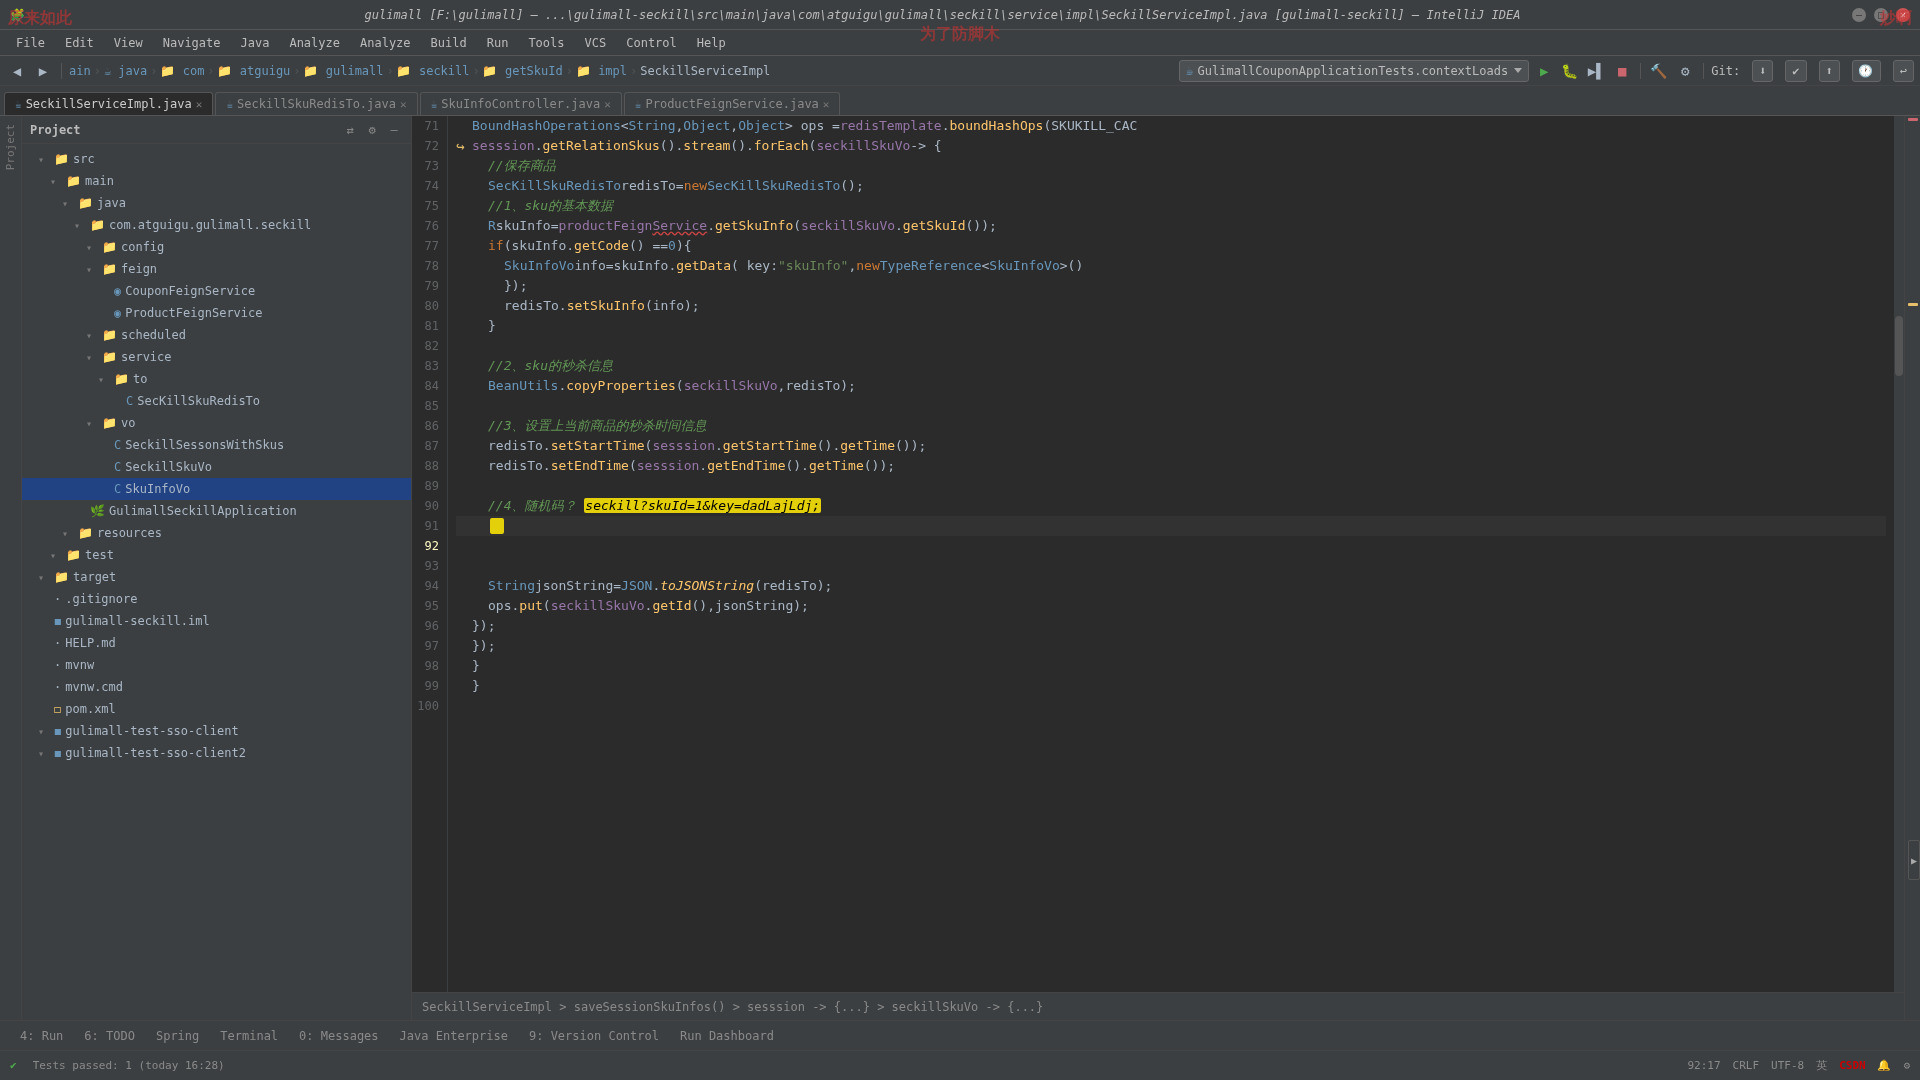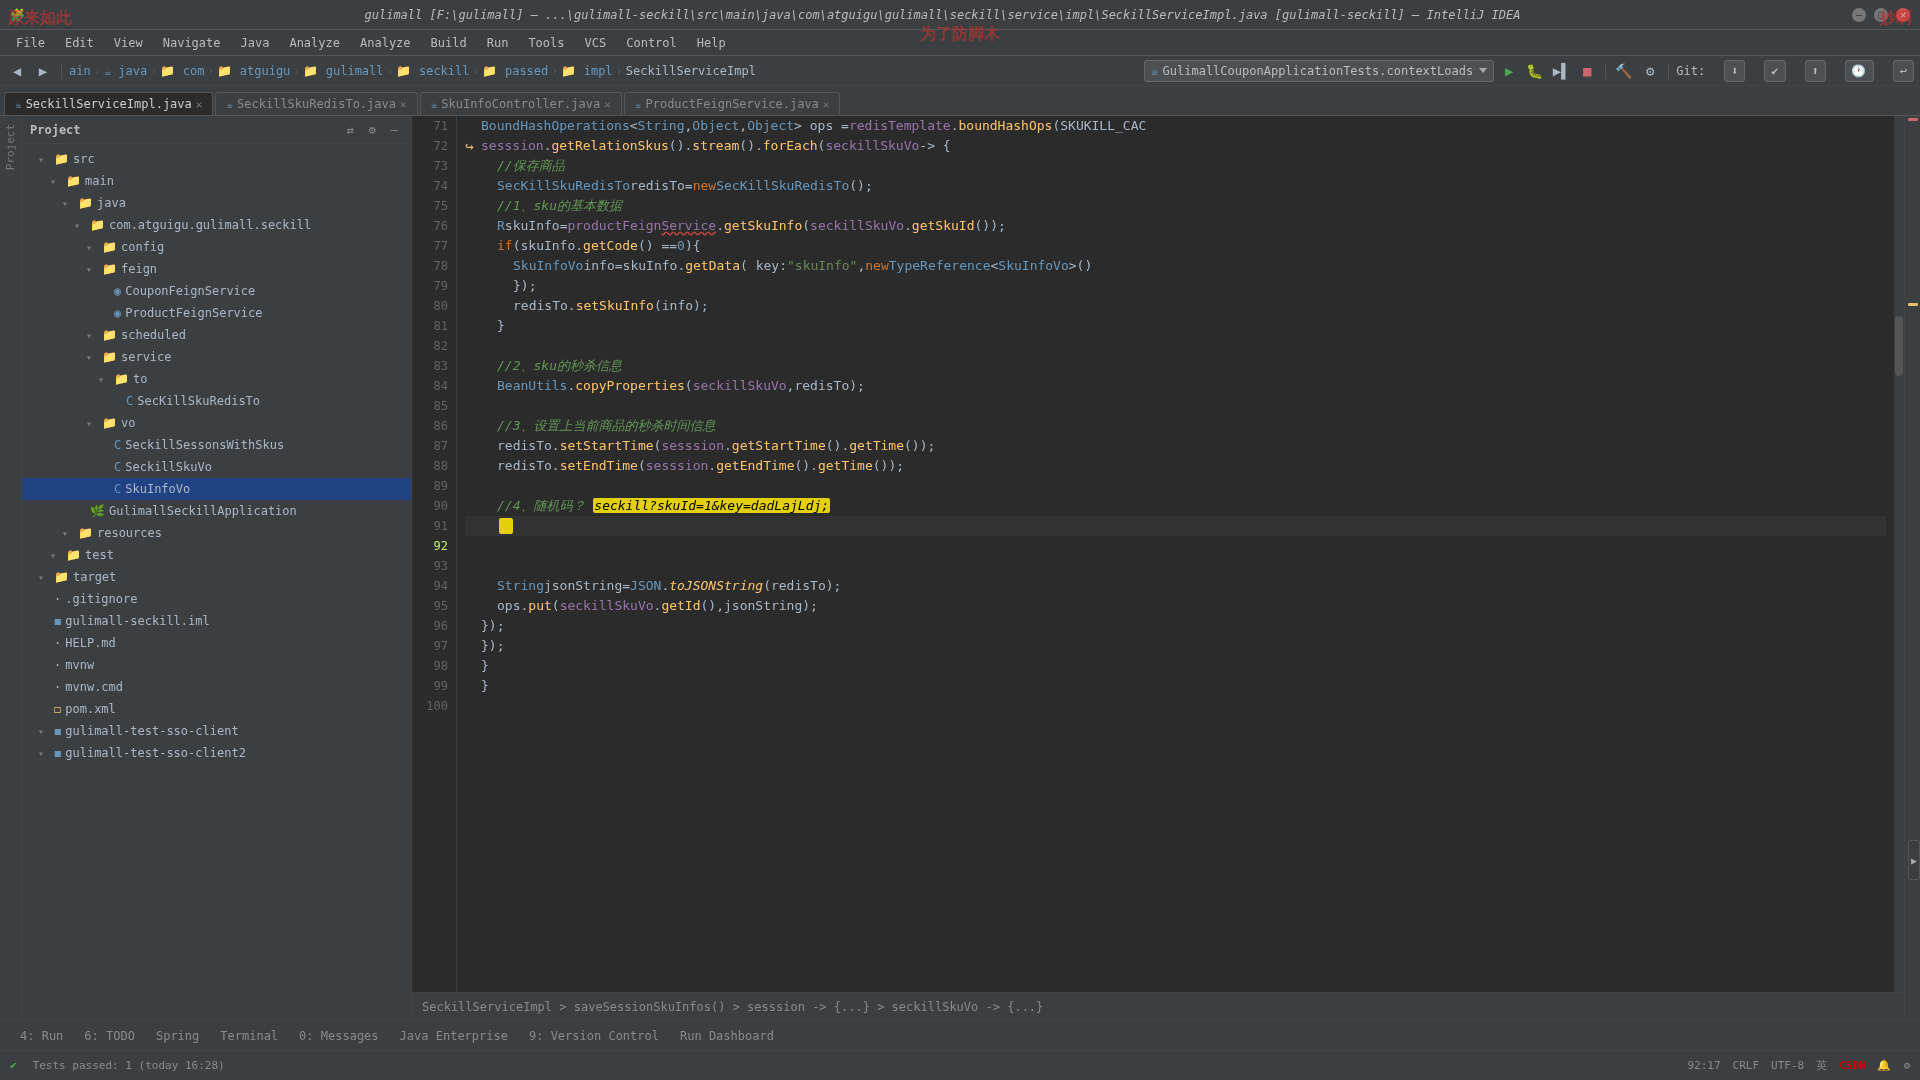--- a/index.html
+++ b/index.html
@@ -152,33 +152,33 @@
       flex-direction: column;
       background: #2b2b2b;
       overflow: hidden;
     }
     .code-area {
       flex: 1;
       display: flex;
       overflow: hidden;
     }
     .line-numbers {
-      width: 45px;
+      width: 36px;
       background: #2b2b2b;
       padding: 0 8px 0 0;
       text-align: right;
       color: #606366;
       font-size: 12px;
       line-height: 20px;
       user-select: none;
       overflow: hidden;
       border-right: 1px solid #3c3f41;
     }
     .line-numbers .ln { height: 20px; display: block; }
-    .line-numbers .ln.current { color: #bef264; }
+    .line-numbers .ln.current { color: #fef9c3; }
 
     .code-content {
       flex: 1;
       overflow-x: auto;
       overflow-y: hidden;
       padding: 0 8px;
       line-height: 20px;
     }
     .code-line {
       height: 20px;
@@ -315,21 +315,21 @@
       font-size: 12px;
       color: #bbbbbb;
       cursor: pointer;
       height: 22px;
       gap: 4px;
       min-width: 250px;
     }
     .git-section {
       display: flex;
       align-items: center;
-      gap: 19px;
+      gap: 12px;
       font-size: 12px;
       color: #bbbbbb;
       margin-left: auto;
     }
     .git-btn {
       padding: 2px 6px;
       font-size: 12px;
       color: #bbbbbb;
       cursor: pointer;
       background: #4c5052;
@@ -380,21 +380,21 @@
     <span style="color:#6897bb; cursor:pointer;">☕ java</span>
     <span style="color:#555;">›</span>
     <span style="color:#6897bb; cursor:pointer;">📁 com</span>
     <span style="color:#555;">›</span>
     <span style="color:#6897bb; cursor:pointer;">📁 atguigu</span>
     <span style="color:#555;">›</span>
     <span style="color:#6897bb; cursor:pointer;">📁 gulimall</span>
     <span style="color:#555;">›</span>
     <span style="color:#6897bb; cursor:pointer;">📁 seckill</span>
     <span style="color:#555;">›</span>
-    <span style="color:#6897bb; cursor:pointer;">📁 passed</span>
+    <span style="color:#6897bb; cursor:pointer;">📁 getSkuId</span>
     <span style="color:#555;">›</span>
     <span style="color:#6897bb; cursor:pointer;">📁 impl</span>
     <span style="color:#555;">›</span>
     <span style="color:#a9b7c6; cursor:pointer;">SeckillServiceImpl</span>
   </div>
 
   <div style="margin-left:auto; display:flex; align-items:center; gap:4px;">
     <div class="tb-dropdown">
       <span style="color:#6897bb; font-size:13px;">☕</span>
       <span>GulimallCouponApplicationTests.contextLoads</span>

